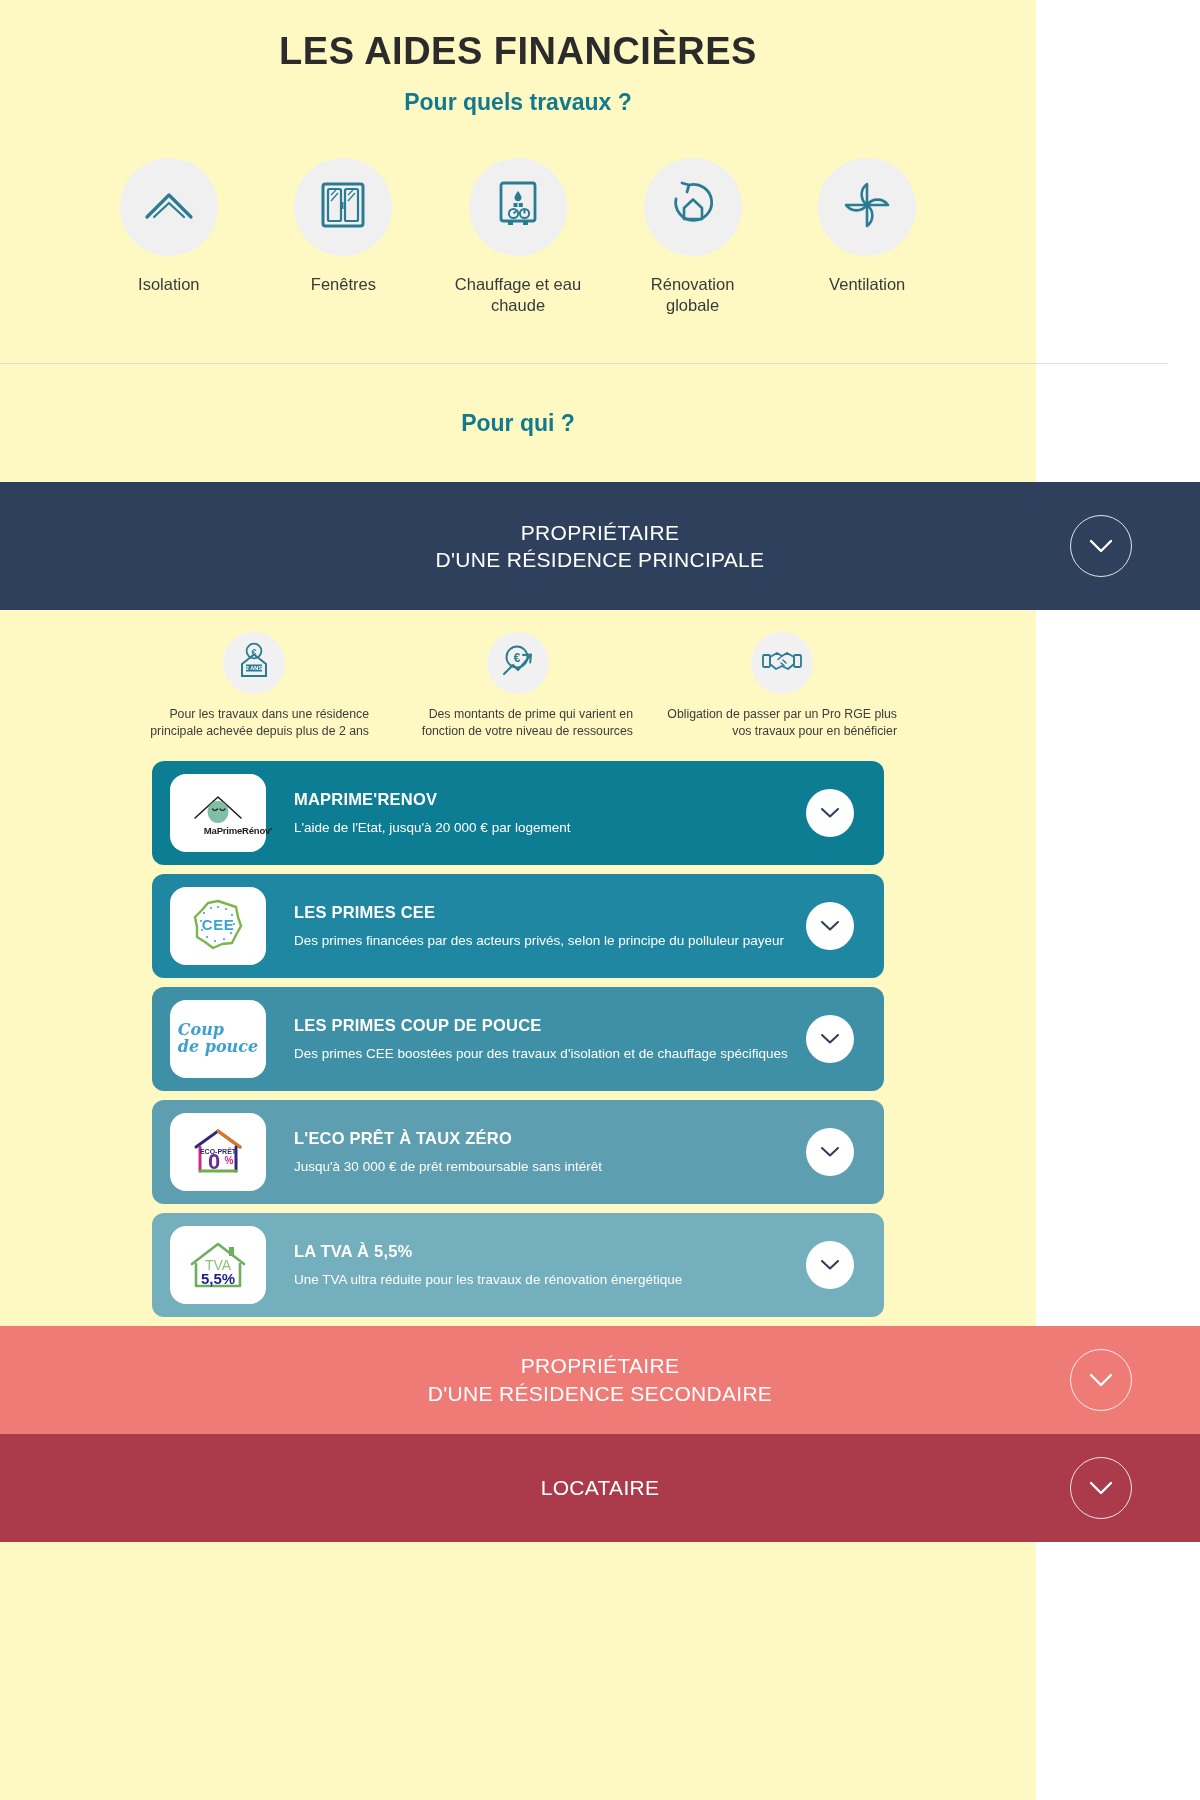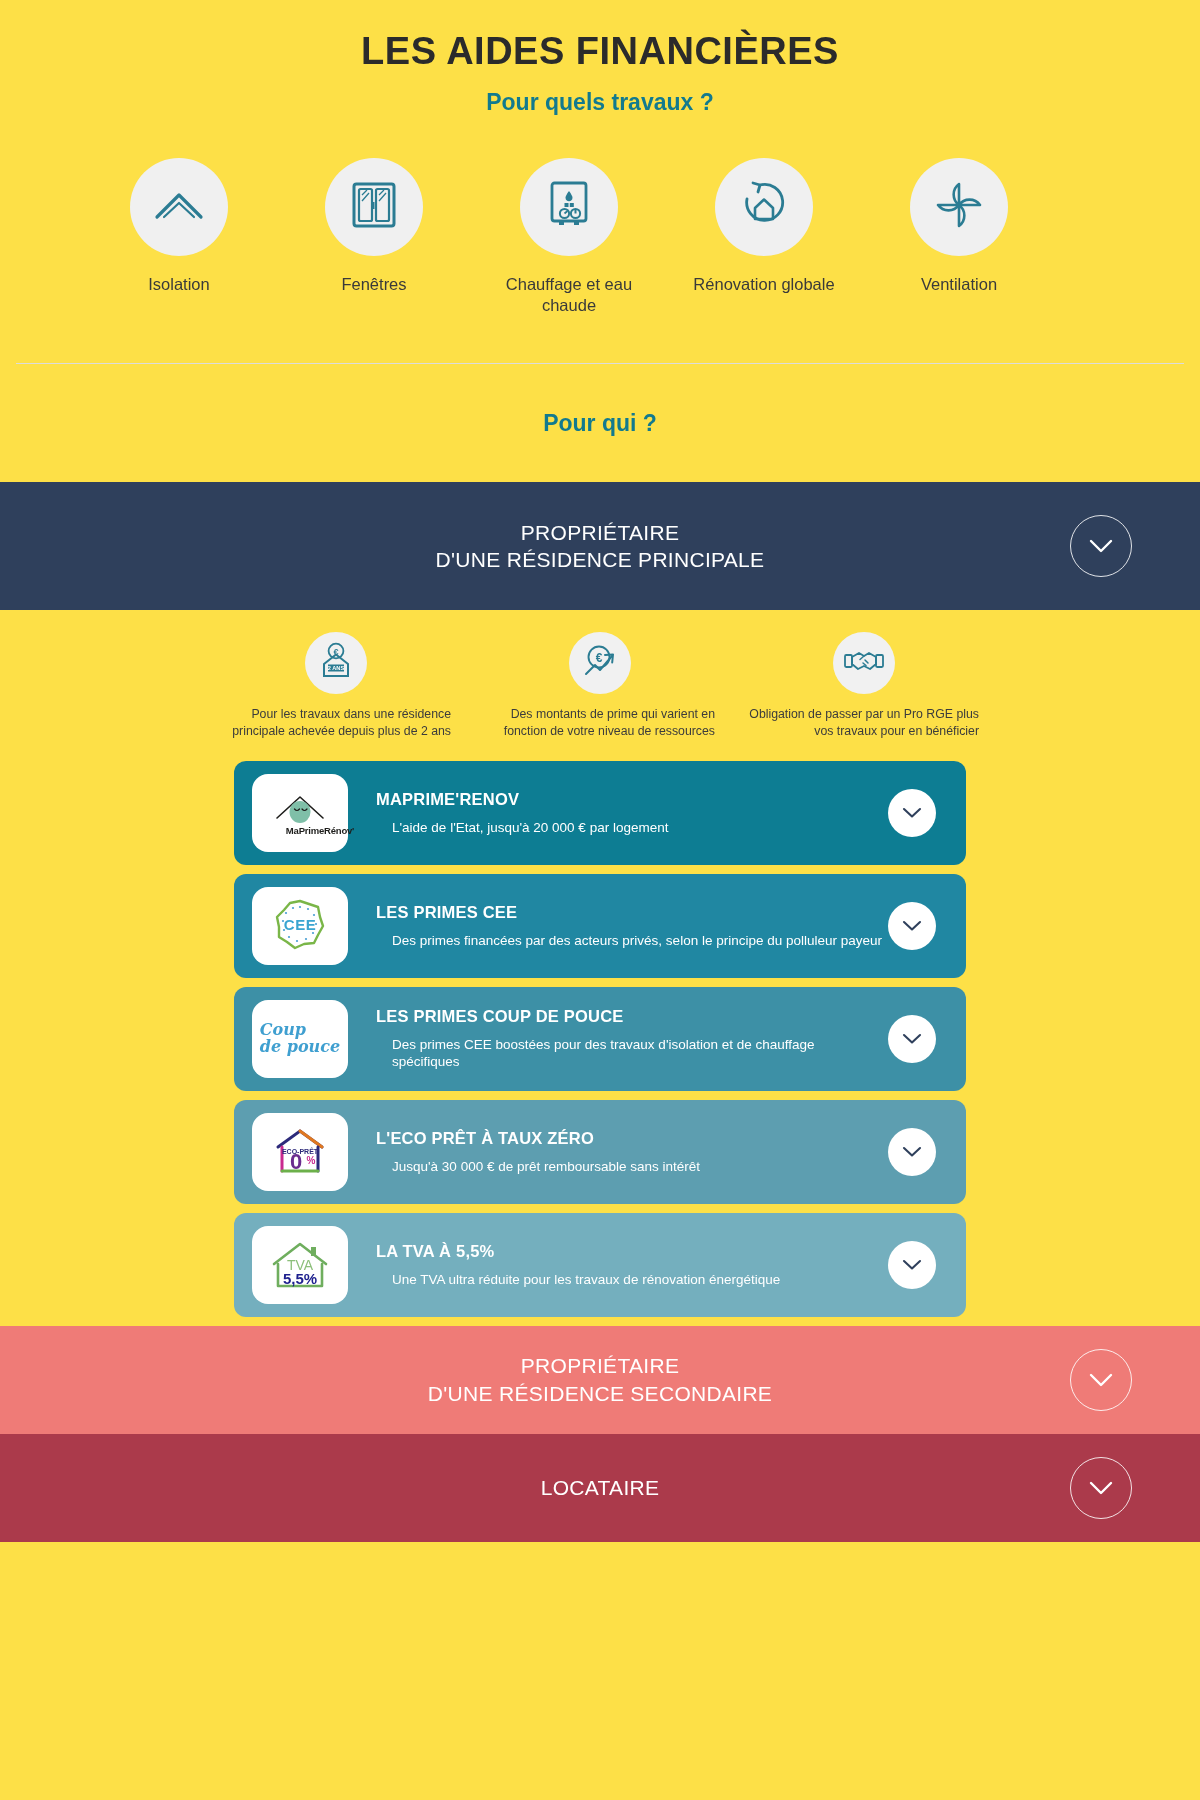--- a/index.html
+++ b/index.html
@@ -3,21 +3,21 @@
 <meta charset="utf-8">
 <style>
   * { box-sizing: border-box; margin: 0; padding: 0; }
   html, body {
     width: 1200px;
     height: 1800px;
     background: #ffffff;
     font-family: "Liberation Sans", sans-serif;
     overflow: hidden;
   }
-  .page { position: relative; width: 1200px; height: 1800px; background:#fde047; }
+  .page { position: relative; width: 1036px; height: 1800px; background:#fef9c3; }
 
   
   .main-title {
     text-align: center;
     font-size: 38px;
     font-weight: 700;
     letter-spacing: .5px;
     color: #2b2b2b;
     padding-top: 30px;
   }
@@ -25,21 +25,21 @@
     text-align: center;
     font-size: 23px;
     font-weight: 700;
     color: #127a8e;
     margin-top: 16px;
   }
 
   
   .works-row {
     display: flex;
-    justify-content: flex-start;
+    justify-content: center;
     gap: 45px;
     margin-top: 42px;
     padding: 0 104px;
   }
   .work-item { width: 150px; display:flex; flex-direction:column; align-items:center; }
   .work-circle {
     width: 98px; height: 98px; border-radius: 50%;
     background: #f0f0f0;
     display: flex; align-items: center; justify-content: center;
   }
@@ -145,21 +145,20 @@
     font-size: 16.5px;
     font-weight: 700;
     letter-spacing: .2px;
   }
   .card-desc {
     color: #fff;
     font-size: 13.5px;
     line-height: 1.28;
     margin-top: 10px;
     font-weight: 400;
-    margin-left: 16px;
   }
   .card-chev {
     flex: 0 0 auto;
     width: 48px; height: 48px; border-radius: 50%;
     background: #fff;
     display:flex; align-items:center; justify-content:center;
     margin-right: 12px;
   }
 
   

